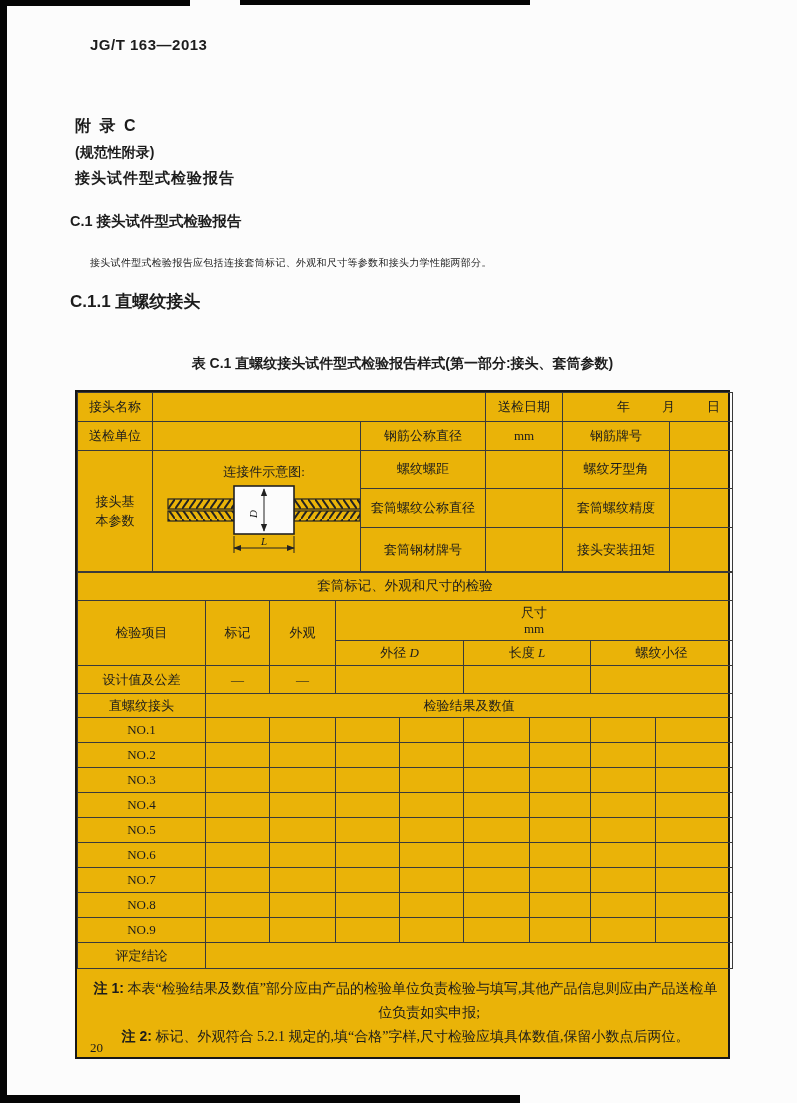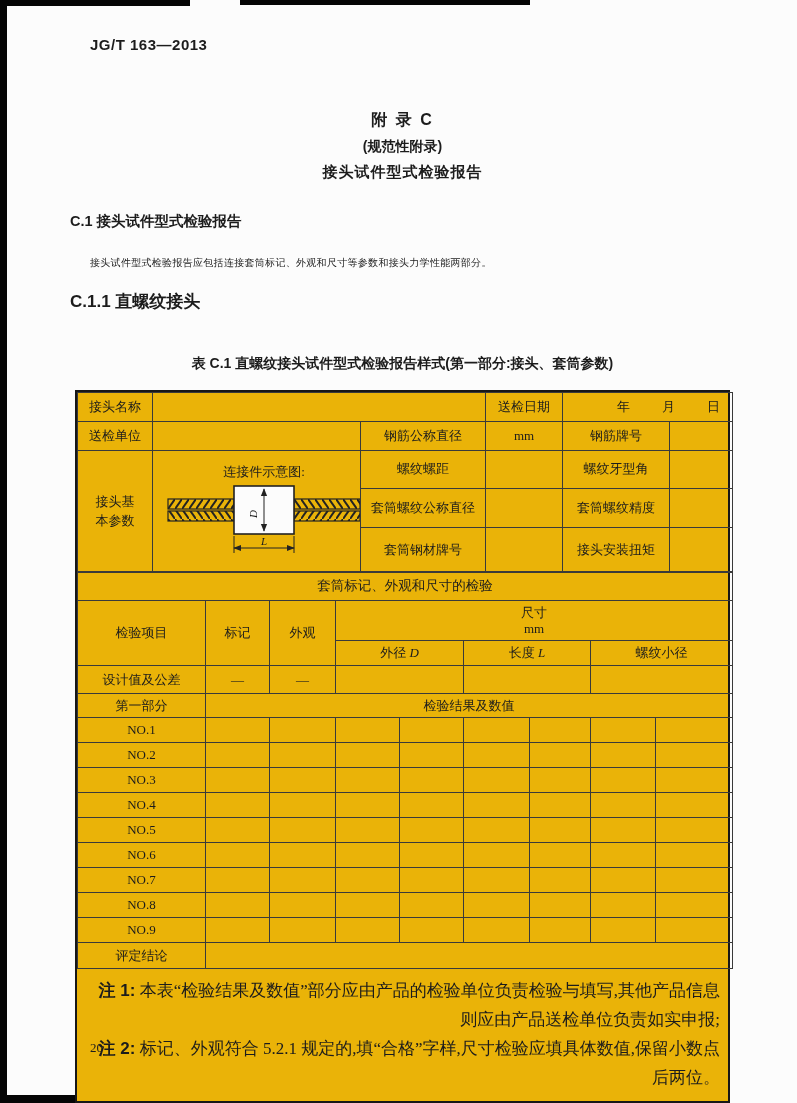--- a/index.html
+++ b/index.html
@@ -2,21 +2,21 @@
 <html><head>
 <meta charset="utf-8">
 <style>
   * { margin:0; padding:0; box-sizing:border-box; }
   body { background:#e8e8e8; font-family:"Liberation Serif","DejaVu Serif",serif; }
   .page { position:relative; width:797px; height:1103px; background:#fcfcfc; color:#1c1c1c; overflow:hidden; margin:0 auto; }
   .abs { position:absolute; }
 
   .doc-number { left:90px; top:36px; font-size:15px; font-weight:bold; font-family:"Liberation Sans","DejaVu Sans",sans-serif; letter-spacing:.5px; }
 
-  .title-block { left:75px; top:110px; width:655px; text-align:center; font-family:"Liberation Sans","DejaVu Sans",sans-serif; }
+  .title-block { left:75px; top:116px; width:655px; font-family:"Liberation Sans","DejaVu Sans",sans-serif; }
   .title-line1 { font-size:16px; font-weight:bold; letter-spacing:2px; }
   .title-line2 { font-size:14px; font-weight:bold; margin-top:7px; }
   .title-line3 { font-size:15px; font-weight:bold; margin-top:7px; letter-spacing:1px; }
 
   .h-c1   { left:70px; top:212px; font-size:14.5px; font-weight:bold; font-family:"Liberation Sans","DejaVu Sans",sans-serif; }
   .p-c1   { left:70px; top:256px; width:660px; font-size:10px; text-indent:2em; letter-spacing:.3px; }
   .h-c11  { left:70px; top:290px; font-size:17px; font-weight:bold; font-family:"Liberation Sans","DejaVu Sans",sans-serif; }
   .p-c11  { left:70px; top:324px; width:660px; font-size:14px; text-indent:2em; }
   .caption{ left:75px; top:355px; width:655px; text-align:center; font-size:14px; font-weight:bold; font-family:"Liberation Sans","DejaVu Sans",sans-serif; }
 
@@ -25,21 +25,21 @@
   td { border:1px solid #3a3a3a; font-size:13px; text-align:center; vertical-align:middle; padding:1px 3px; overflow:hidden; line-height:1.25; }
   .h29{height:29px} .h32{height:32px} .h33{height:33px} .h37{height:37px}
   .h28{height:28px} .h40{height:40px} .h25{height:25px} .h24{height:24px} .h26{height:26px}
   .date-cell { text-align:right; padding-right:10px; letter-spacing:2px;margin-left:40px; }
   .band-cell { font-size:13.5px; }
   .dash { font-size:13px; }
   .sym { font-style:italic; font-family:"Liberation Serif","DejaVu Serif",serif; }
   .sub { display:block; }
   .two-line { line-height:1.5; }
 
-  .notes { padding:8px 8px 8px 14px; text-align:right; font-size:17px; line-height:1.7; }
+  .notes { padding:8px 8px 8px 14px; text-align:center; font-size:14px; line-height:1.7; }
   .note-line { padding-left:3.4em; text-indent:-3.4em; }
   .note-label { font-weight:bold; font-family:"Liberation Sans","DejaVu Sans",sans-serif; }
 
   .diagram-cell { padding:8px; }
   .page-number { left:90px; top:1040px; font-size:13px; }
 
   .artifact { background:#050505; }
   .dot { width:5px; height:4px; background:#222; border-radius:2px; }
 </style>
 </head>
@@ -181,21 +181,21 @@
       </tr>
       <tr class="h28">
         <td>设计值及公差</td>
         <td class="dash">—</td>
         <td class="dash">—</td>
         <td colspan="2"></td>
         <td colspan="2"></td>
         <td colspan="2"></td>
       </tr>
       <tr class="h24">
-        <td>第一部分</td>
+        <td>直螺纹接头</td>
         <td colspan="8">检验结果及数值</td>
       </tr>
       <tr class="h25">
         <td>NO.1</td>
         <td></td>
             <td></td>
             <td></td>
             <td></td>
             <td></td>
             <td></td>

